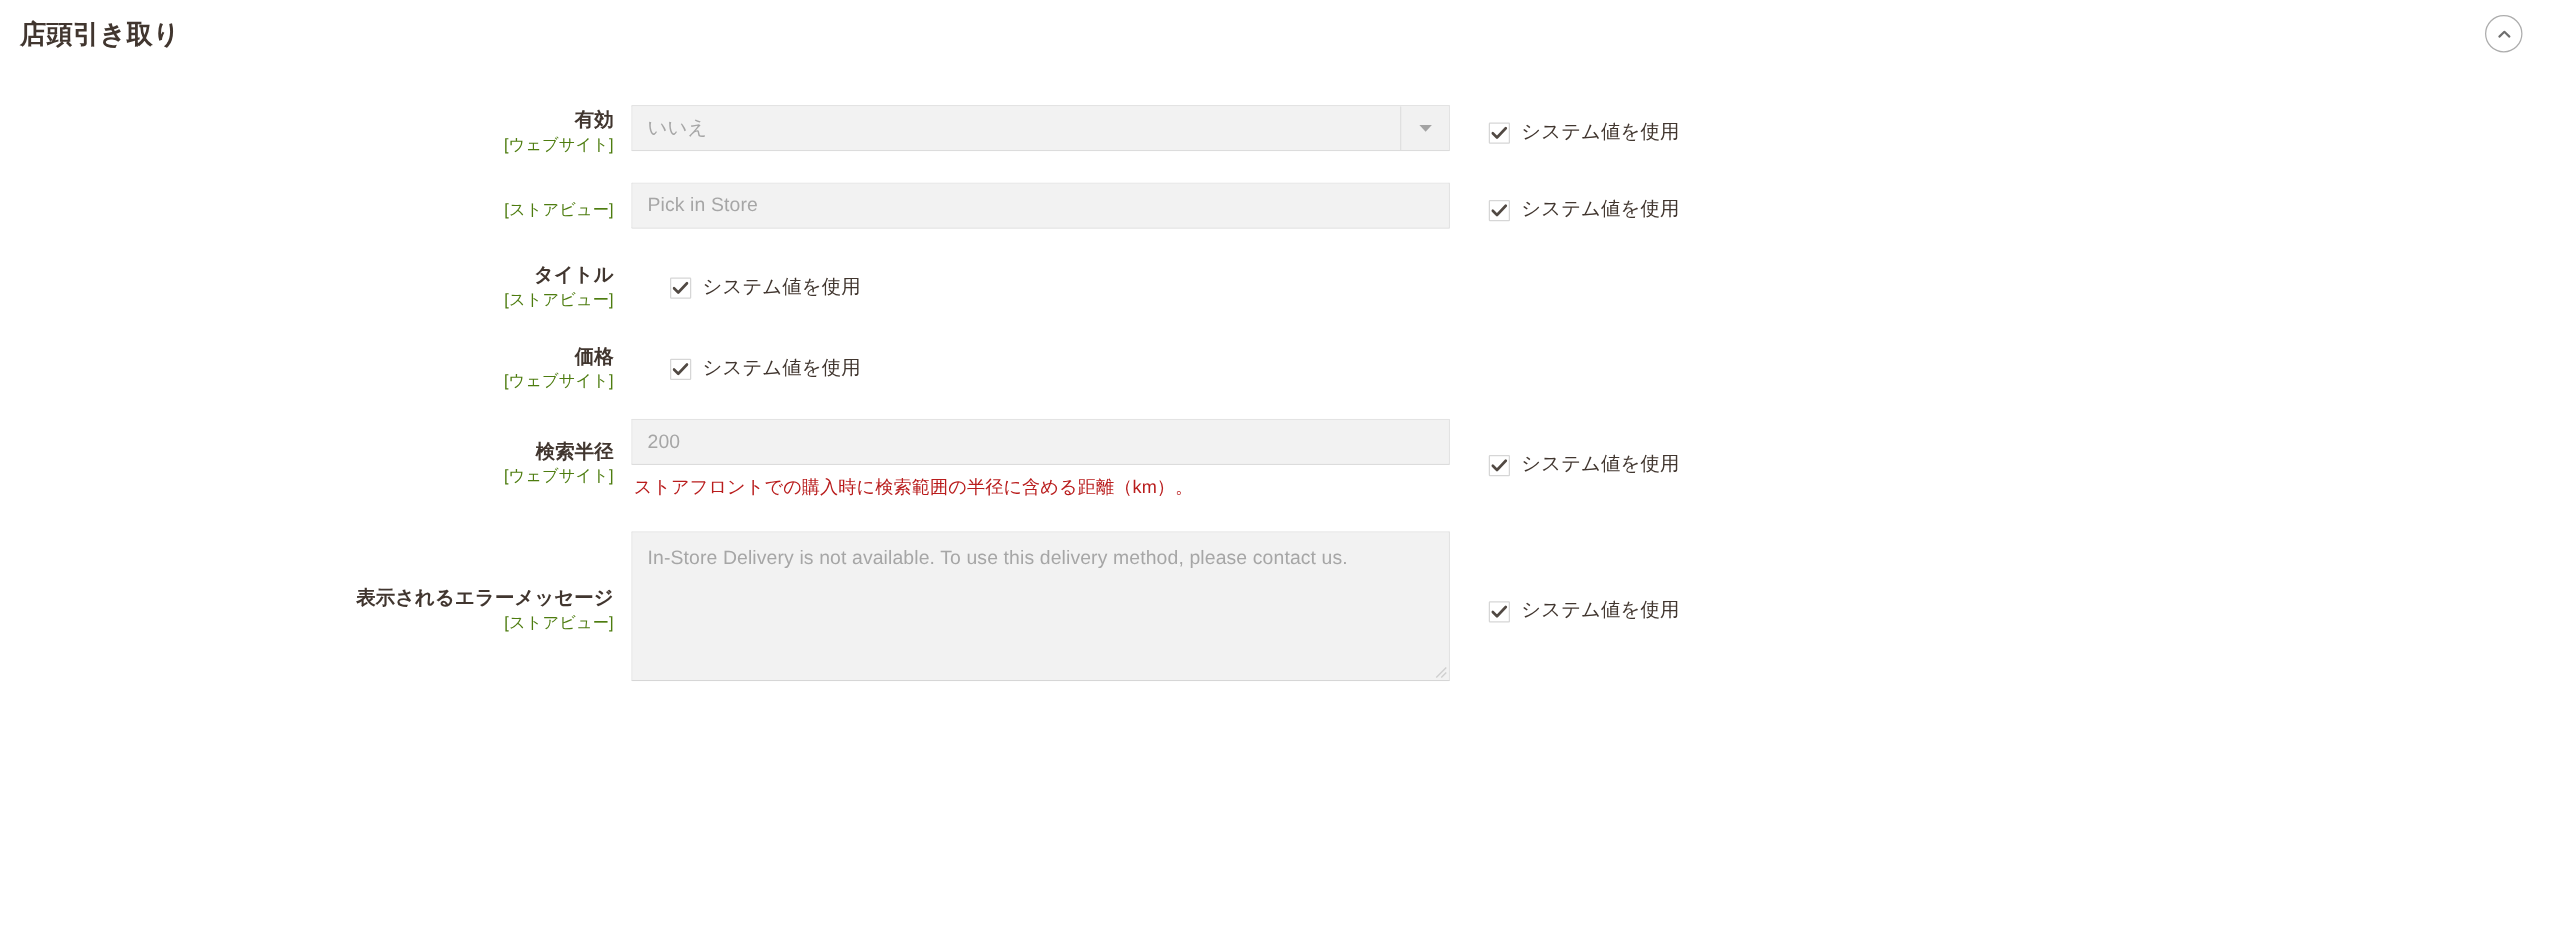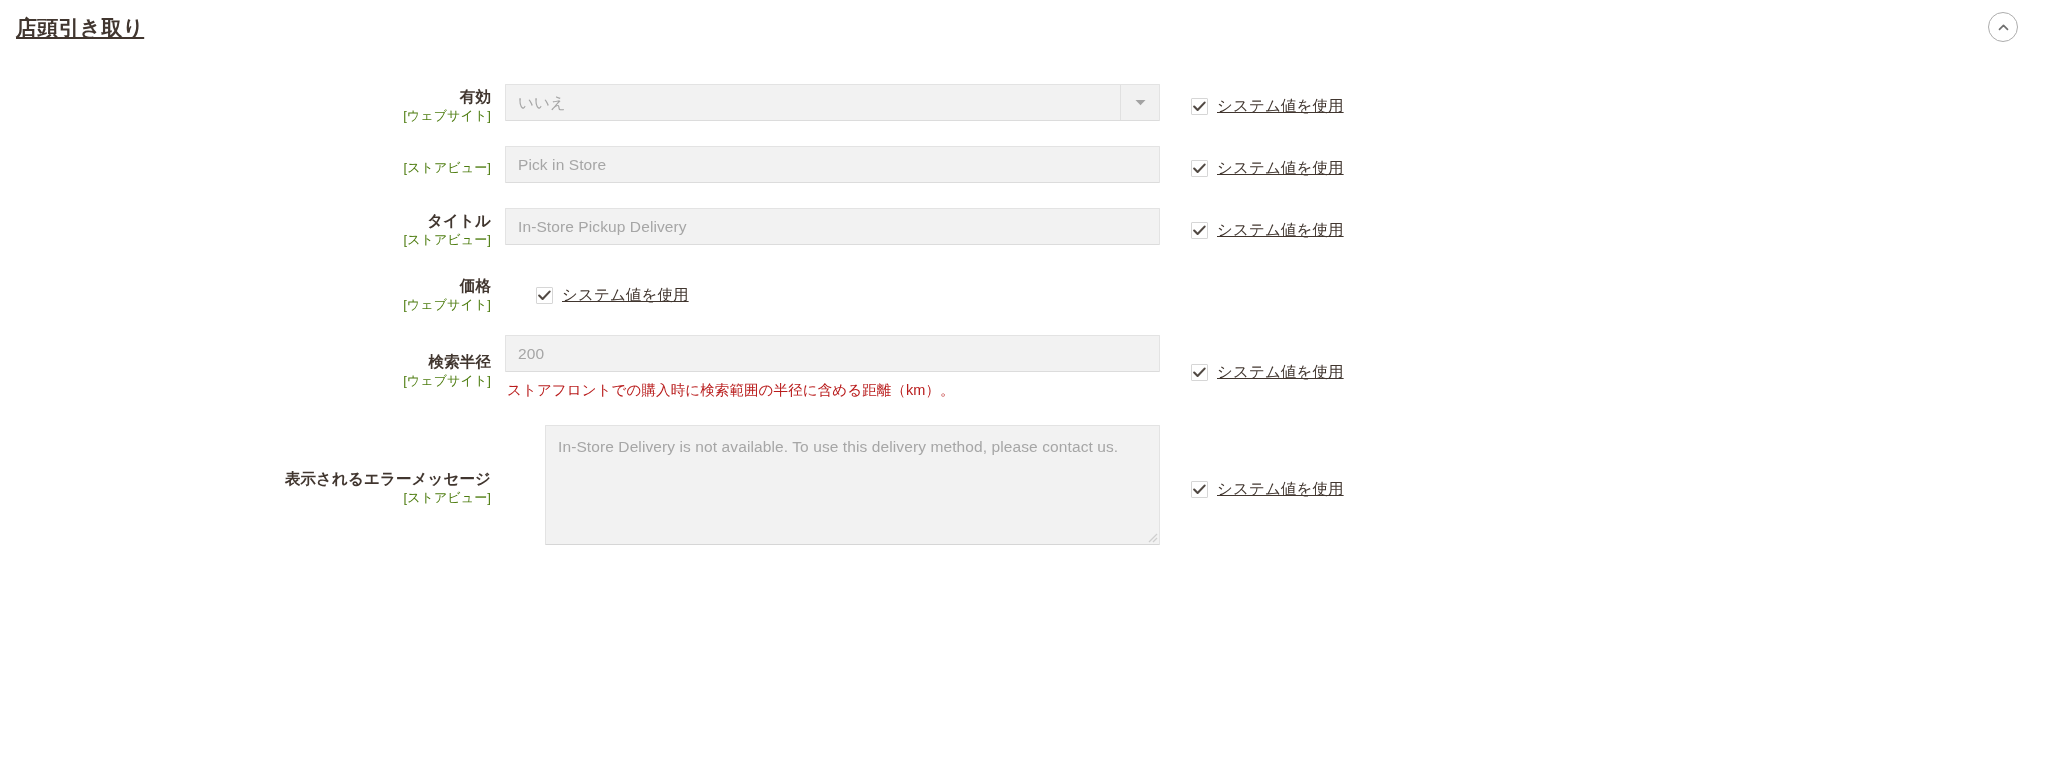--- a/index.html
+++ b/index.html
@@ -28,21 +28,20 @@
     box-sizing: border-box;
   }
   .section-title {
     font-size: 21px;
     font-weight: bold;
     color: #41362f;
     letter-spacing: 0.2px;
     line-height: 1;
     margin: 0;
     padding-left: 2px;
-    text-decoration: underline;
   }
   .collapse-toggle {
     width: 30px;
     height: 30px;
     border-radius: 50%;
     border: 1.6px solid #adadad;
     display: flex;
     align-items: center;
     justify-content: center;
     box-sizing: border-box;
@@ -133,21 +132,20 @@
     background: #f1f1f1;
     display: flex;
     align-items: center;
     justify-content: center;
     box-sizing: border-box;
   }
   .select-arrow-box svg { display: block; }
 
   .textarea-wrap {
     position: relative;
-    margin-left: 40px;
   }
   .textarea-disabled {
     height: 120px;
     padding: 10px 12px;
     line-height: 1.45;
     border-bottom-color: #d6d6d6;
   }
   .resize-grip {
     position: absolute;
     right: 2px;
@@ -190,21 +188,20 @@
   }
   .checkbox-box svg { display: block; }
   .checkbox-label {
     font-size: 15.5px;
     color: #41362f;
     margin-left: 9px;
     line-height: 1.2;
     letter-spacing: 0.1px;
     white-space: nowrap;
     cursor: pointer;
-    text-decoration: underline;
   }
 </style>
 </head>
 <body>
 
 <div class="section-header">
   <h2 class="section-title">店頭引き取り</h2>
   <span class="collapse-toggle">
     <svg width="15" height="15" viewBox="0 0 15 15" aria-hidden="true">
       <polyline points="3.5,9.3 7.5,5.4 11.5,9.3" fill="none" stroke="#6f6f6f" stroke-width="1.7" stroke-linecap="round" stroke-linejoin="round"></polyline>
@@ -253,23 +250,20 @@
         </svg>
       </span>
       <span class="checkbox-label">システム値を使用</span>
     </div>
   </div>
 
   <div class="field-row">
     <div class="label-col">
       <span class="label-main">タイトル</span>
       <span class="label-scope">[ストアビュー]</span>
-    </div>
-    <div class="control-col">
-      <div class="input-disabled">In-Store Pickup Delivery</div>
     </div>
     <div class="service-col">
       <span class="checkbox-box">
         <svg width="13" height="11" viewBox="0 0 13 11" aria-hidden="true">
           <polyline points="1.2,5.6 4.6,9 11.6,1.6" fill="none" stroke="#514943" stroke-width="2.1" stroke-linecap="round" stroke-linejoin="round"></polyline>
         </svg>
       </span>
       <span class="checkbox-label">システム値を使用</span>
     </div>
   </div>

